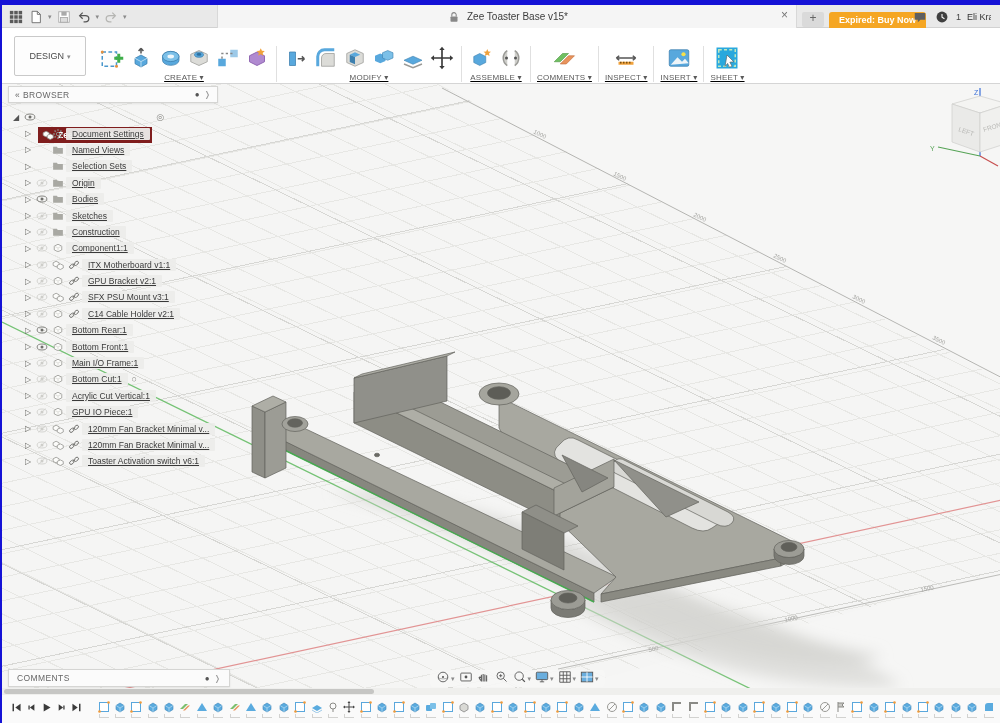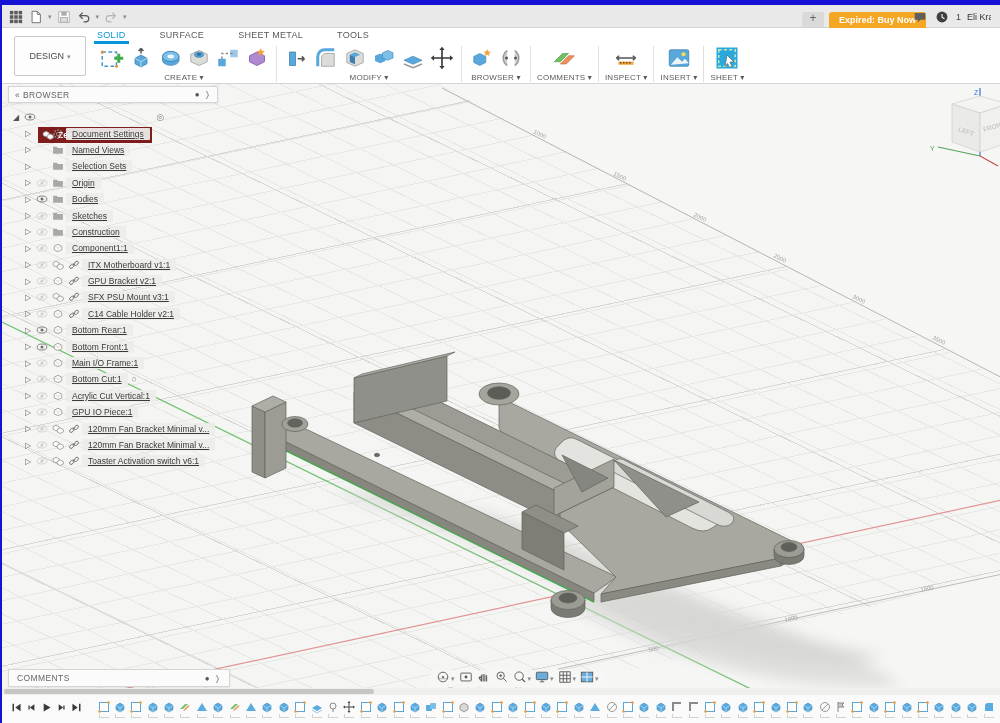--- a/index.html
+++ b/index.html
@@ -31,21 +31,21 @@
   
   .toolbar{position:absolute;left:0;top:28px;width:100%;height:56px;background:#fff;
     border-bottom:1px solid #d5d5d5;z-index:50;}
   .design-btn{position:absolute;left:12px;top:8px;width:72px;height:40px;border:1px solid #c9c9c9;
     border-radius:2px;background:#fdfdfd;font-size:9px;font-weight:normal;color:#4a4a4a;
     display:flex;align-items:center;justify-content:center;gap:3px;}
   .ribbon-tabs{position:absolute;left:92px;top:2px;height:14px;display:flex;gap:28px;}
   .ribbon-tab{font-size:9px;color:#5a5a5a;letter-spacing:.3px;padding:0 3px 2px 3px;}
   .ribbon-tab.active{color:#0696d7;border-bottom:3px solid #0696d7;}
   .groups{position:absolute;left:92px;top:16px;display:flex;align-items:flex-start;}
-  .group{display:flex;flex-direction:column;align-items:center;padding:0 4px;}
+  .group{display:flex;flex-direction:column;align-items:center;padding:0 4px;text-decoration:underline;}
   .group-icons{display:flex;align-items:center;height:28px;gap:2px;}
   .tool-btn{width:27px;height:27px;display:flex;align-items:center;justify-content:center;}
   .tool-btn svg{width:24px;height:24px;}
   .group-label{font-size:8px;color:#5a5a5a;margin-top:1px;letter-spacing:.2px;}
   .gsep{width:1px;height:36px;background:#e0e0e0;margin:0 2px;align-self:flex-start;margin-top:2px;}
 
   
   .canvas{position:absolute;left:0;top:84px;width:1000px;height:606px;overflow:hidden;background:#f5f5f4;}
   .grid{position:absolute;inset:0;background:
     repeating-linear-gradient(26deg, rgba(0,0,0,0) 0 113px, #d7d7d4 113px 114px),
@@ -141,20 +141,30 @@
         </span>
         <span class="caret">▾</span>
         <span class="tb-ic">
           <svg viewBox="0 0 16 16" xmlns="http://www.w3.org/2000/svg">
             <path d="M12.5 6.5h-6a4 3.5 0 0 0 0 7h2" fill="none" stroke="#b5b5b2" stroke-width="1.4"></path>
             <path d="M9.5 3 13 6.5 9.5 10" fill="none" stroke="#b5b5b2" stroke-width="1.4"></path>
           </svg>
         </span>
         <span class="caret">▾</span>
       </div>
+    <div class="doc-tab">
+      <span class="tb-ic">
+          <svg viewBox="0 0 16 16" xmlns="http://www.w3.org/2000/svg">
+            <rect x="4" y="7.5" width="8" height="6" rx=".8" fill="#888"></rect>
+            <path d="M5.5 7.5V5.5a2.5 2.5 0 0 1 5 0v2" fill="none" stroke="#888" stroke-width="1.2"></path>
+          </svg>
+        </span>
+      <span class="doc-title">Zee Toaster Base v15*</span>
+      <span class="tab-close">×</span>
+    </div>
     <div class="new-tab">+</div>
     <div class="expired">Expired: Buy Now</div>
     <div class="tb-right">
       <span class="tb-ic">
           <svg viewBox="0 0 16 16" xmlns="http://www.w3.org/2000/svg">
             <path d="M2 3.5h12V11H8.5L5.5 14v-3H2z" fill="#5f5f5f"></path>
           </svg>
         </span>
       <span class="tb-ic">
           <svg viewBox="0 0 16 16" xmlns="http://www.w3.org/2000/svg">
@@ -165,26 +175,20 @@
       <span class="notif">1</span>
       <span class="user">Eli Krantz</span>
     </div>
   </div>
 
   <div class="toolbar">
     <div class="design-btn">
       <span>DESIGN</span>
       <span class="caret">▾</span>
     </div>
-    <div class="ribbon-tabs" id="ribbon-tabs">
-        <div class="ribbon-tab active">SOLID</div>
-        <div class="ribbon-tab">SURFACE</div>
-        <div class="ribbon-tab">SHEET METAL</div>
-        <div class="ribbon-tab">TOOLS</div>
-      </div>
     <div class="groups" id="tool-groups">
         <div class="group">
           <div class="group-icons">
             <div class="tool-btn">
               <svg viewBox="0 0 16 16" xmlns="http://www.w3.org/2000/svg">
                 <rect x="1.5" y="4" width="9.5" height="9.5" fill="#fdfdfd" stroke="#4a97cc" stroke-dasharray="2.5 1.6"></rect>
                 <circle cx="1.5" cy="4" r="1" fill="#e8913c"></circle>
                 <circle cx="11" cy="13.5" r="1" fill="#e8913c"></circle>
                 <path d="M9.5 8.2h6M12.5 5.2v6" stroke="#3fae4a" stroke-width="2"></path>
               </svg>
@@ -280,21 +284,21 @@
             </div>
             <div class="tool-btn">
               <svg viewBox="0 0 16 16" xmlns="http://www.w3.org/2000/svg">
                 <path d="M5.5 3A6 6 0 0 0 5.5 13" fill="#cfcfcb" stroke="#9a9a96"></path>
                 <path d="M10.5 3a6 6 0 0 1 0 10" fill="#cfcfcb" stroke="#9a9a96"></path>
                 <circle cx="5" cy="8" r="1" fill="#555"></circle>
                 <circle cx="11" cy="8" r="1" fill="#555"></circle>
               </svg>
             </div>
           </div>
-          <div class="group-label">BROWSER ▾</div>
+          <div class="group-label">ASSEMBLE ▾</div>
         </div>
         <div class="gsep"></div>
         <div class="group">
           <div class="group-icons">
             <div class="tool-btn">
               <svg viewBox="0 0 16 16" xmlns="http://www.w3.org/2000/svg">
                 <path d="M1.5 10.5 7 5h4l-5.5 5.5z" fill="#6fbf61" stroke="#4e9642" stroke-width=".4"></path>
                 <path d="M5.5 12 11 6.5h4L9.5 12z" fill="#e8935c" stroke="#c06a36" stroke-width=".4"></path>
               </svg>
             </div>

